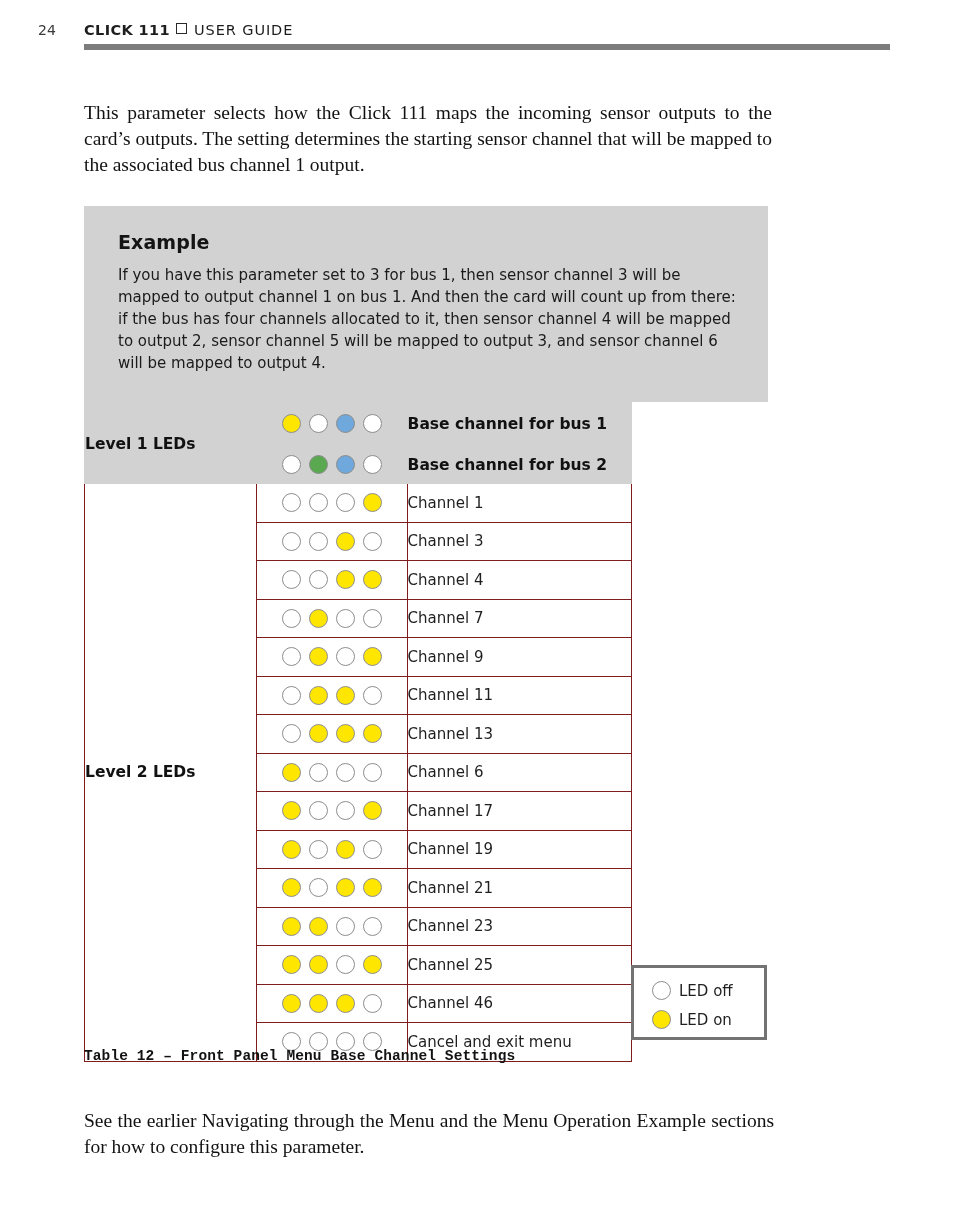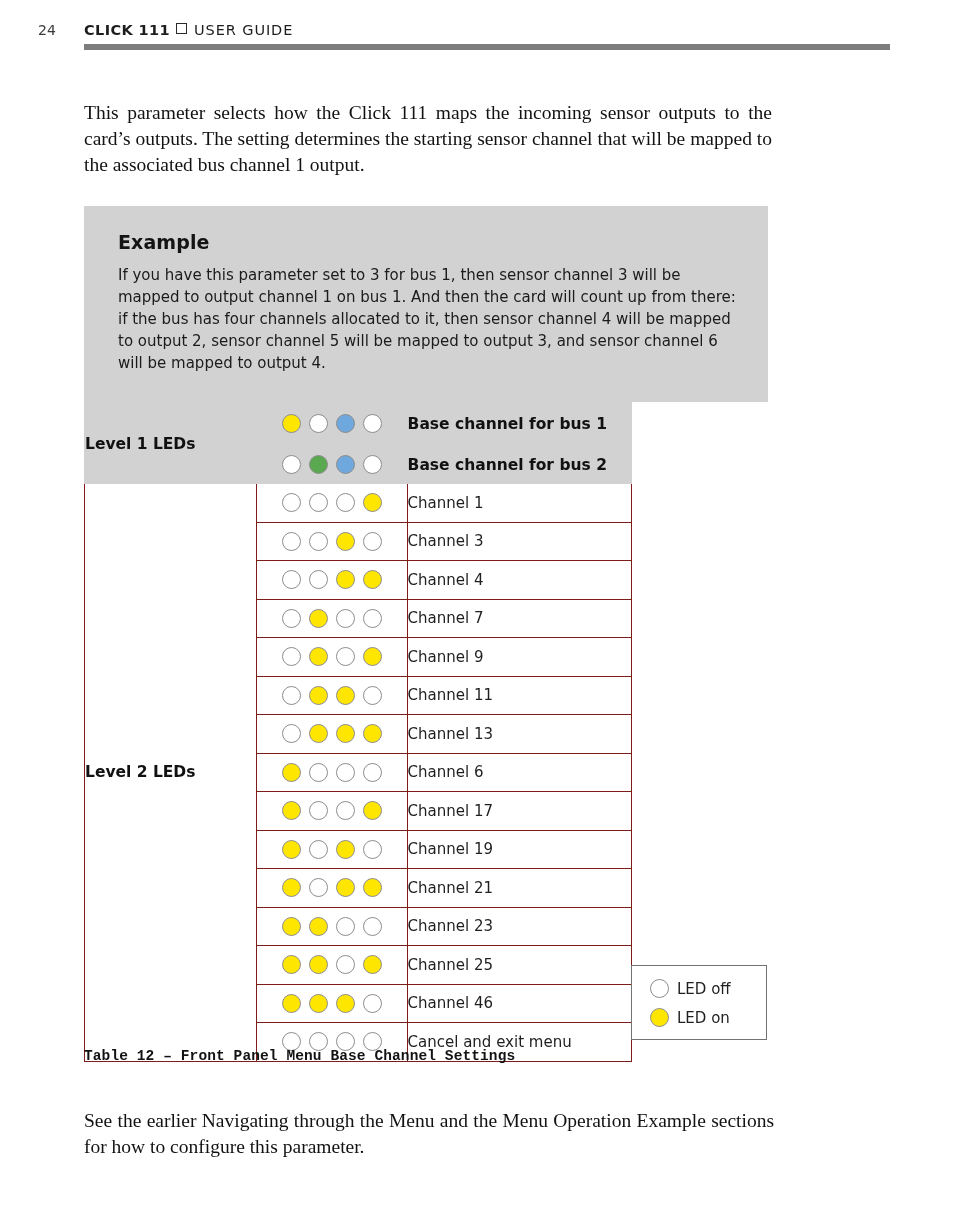--- a/index.html
+++ b/index.html
@@ -182,21 +182,21 @@
   .led.green { background: #5aa84f; }
   .led.blue  { background: #6fa8dc; }
 
   
   .legend {
     position: absolute;
     left: 631px;
     top: 965px;
     width: 136px;
     height: 75px;
-    border: 1px solid #737373;
+    border: 3px solid #737373;
     background: #ffffff;
     box-sizing: border-box;
   }
   .legend-row {
     display: flex;
     align-items: center;
     gap: 8px;
     height: 29px;
     padding-left: 18px;
   }

